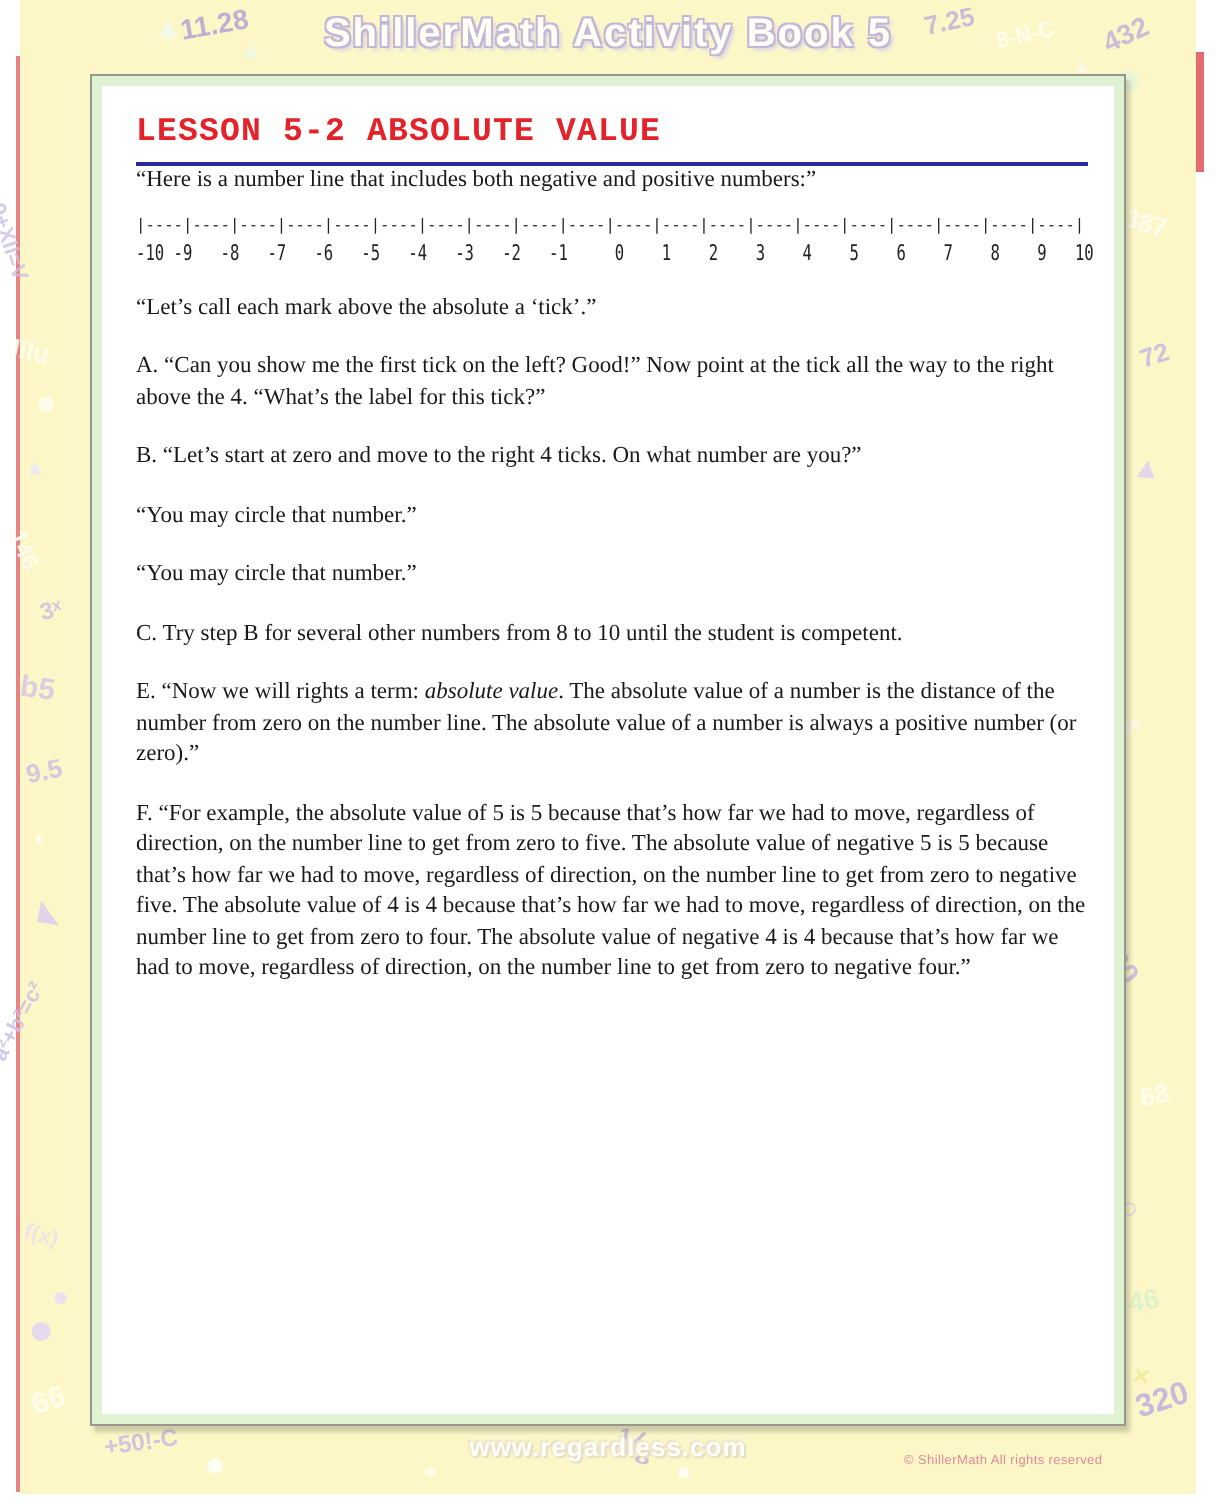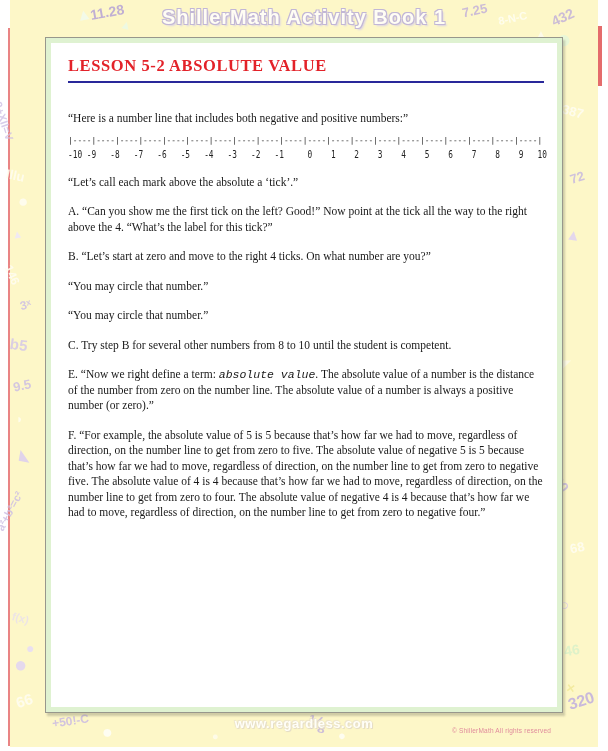--- a/index.html
+++ b/index.html
@@ -21,27 +21,27 @@
   
   .doodle{position:absolute;font-family:"Liberation Sans",sans-serif;font-weight:bold;
           white-space:nowrap;pointer-events:none;}
 
   
   .box{position:absolute;left:45px;top:37px;width:516px;height:674px;background:#ffffff;
        border:1px solid #97978c;box-shadow:2px 3px 2px rgba(120,120,100,.35);}
   .green-frame{position:absolute;inset:0;border:5px solid #dff2d1;background:#ffffff;}
   .content{position:absolute;inset:0;padding:14px 13px 0 17px;}
 
-  .lesson-title{margin:0;font-family:Liberation Serif, serif;font-weight:bold;
+  .lesson-title{margin:0;font-family:Liberation Mono, monospace;font-weight:bold;
     font-size:16.5px;line-height:18px;letter-spacing:.6px;color:#e32229;}
   .title-rule{height:2px;background:#29289a;margin-top:6px;}
 
   .para{margin:14px 0 0 0;font-size:11.5px;line-height:15.5px;color:#191919;}
-  .para .it{font-style:italic;font-family:Liberation Mono, monospace;}
-  .intro{margin-top:28px;}
+  .para .it{font-style:italic;}
+  .intro{margin-top:0;}
 
   .numline{margin-top:9px;color:#222;}
   .nl-ticks{font-family:"DejaVu Sans Mono",monospace;font-size:7.8px;line-height:10px;white-space:pre;}
   .nl-labels{font-family:"DejaVu Sans Mono",monospace;font-size:10.8px;line-height:13px;white-space:pre;
              transform:scaleX(0.7222);transform-origin:0 0;margin-top:2px;}
 
   
   .footer-url{position:absolute;left:0;right:0;top:716px;text-align:center;
     font-family:"Liberation Sans",sans-serif;font-weight:bold;font-size:13px;letter-spacing:.5px;
     color:#fffef8;text-shadow:1px 1px 0 #e6dec6,-1px -1px 0 #eee6cc,0 0 2px #ddd5ba;}
@@ -50,21 +50,21 @@
 </style>
 </head>
 <body>
 
 <div class="screen">
 
   <div class="page-yellow"></div>
   <div class="edge-line-left"></div>
   <div class="edge-line-right"></div>
 
-  <div class="book-title">ShillerMath Activity Book 1</div>
+  <div class="book-title">ShillerMath Activity Book 5</div>
 
   <div id="doodle-layer">
       <span class="doodle" style="left: 76px; top: 6px; font-size: 16px; color: rgb(243, 250, 232); opacity: 1; transform: rotate(-10deg);">▲</span>
       <span class="doodle" style="left: 90px; top: 4px; font-size: 14px; color: rgb(182, 163, 214); opacity: 0.85; transform: rotate(-10deg);">11.28</span>
       <span class="doodle" style="left: 120px; top: 18px; font-size: 12px; color: rgb(238, 249, 226); opacity: 1; transform: rotate(15deg);">▲</span>
       <span class="doodle" style="left: 462px; top: 3px; font-size: 13px; color: rgb(192, 174, 218); opacity: 0.8; transform: rotate(-12deg);">7.25</span>
       <span class="doodle" style="left: 498px; top: 12px; font-size: 11px; color: rgb(255, 254, 242); opacity: 0.9; transform: rotate(-12deg);">8-N-C</span>
       <span class="doodle" style="left: 551px; top: 9px; font-size: 14px; color: rgb(192, 174, 218); opacity: 0.8; transform: rotate(-25deg);">432</span>
       <span class="doodle" style="left: 536px; top: 28px; font-size: 10px; color: rgb(253, 250, 233); opacity: 1; transform: rotate(0deg);">▲</span>
       <span class="doodle" style="left: -16px; top: 115px; font-size: 11px; color: rgb(205, 191, 228); opacity: 0.8; transform: rotate(72deg);">9+XII=V</span>
@@ -117,21 +117,21 @@
           <div class="nl-labels">-10 -9   -8   -7   -6   -5   -4   -3   -2   -1     0    1    2    3    4    5    6    7    8    9   10</div>
         </div>
 
         <div id="paras">
             <p class="para"><span>“Let’s call each mark above the absolute a ‘tick’.”</span></p>
             <p class="para"><span>A. “Can you show me the first tick on the left? Good!”  Now point at the tick all the way to the right above the 4. “What’s the label for this tick?”</span></p>
             <p class="para"><span>B. “Let’s start at zero and move to the right 4 ticks. On what number are you?”</span></p>
             <p class="para"><span>“You may circle that number.”</span></p>
             <p class="para"><span>“You may circle that number.”</span></p>
             <p class="para"><span>C. Try step B for several other numbers from 8 to 10 until the student is competent.</span></p>
-            <p class="para"><span>E. “Now we right define a term: </span><span class="it">absolute value</span><span>.  The absolute value of a number is the distance of the number from zero on the number line. The absolute value of a number is always a positive number (or zero).”</span></p>
+            <p class="para"><span>E. “Now we will rights a term: </span><span class="it">absolute value</span><span>.  The absolute value of a number is the distance of the number from zero on the number line. The absolute value of a number is always a positive number (or zero).”</span></p>
             <p class="para"><span>F. “For example, the absolute value of 5 is 5 because that’s how far we had to move, regardless of direction, on the number line to get from zero to five. The absolute value of negative 5 is 5 because that’s how far we had to move, regardless of direction, on the number line to get from zero to negative five. The absolute value of 4 is 4  because that’s how far we had to move, regardless of direction, on the number line to get from zero to four. The absolute value of negative 4 is 4  because that’s how far we had to move, regardless of direction, on the number line to get from zero to negative four.”</span></p>
           </div>
 
       </div>
     </div>
   </div>
 
   <div class="footer-url">www.regardless.com</div>
   <div class="footer-copy">© ShillerMath  All rights reserved</div>
 

